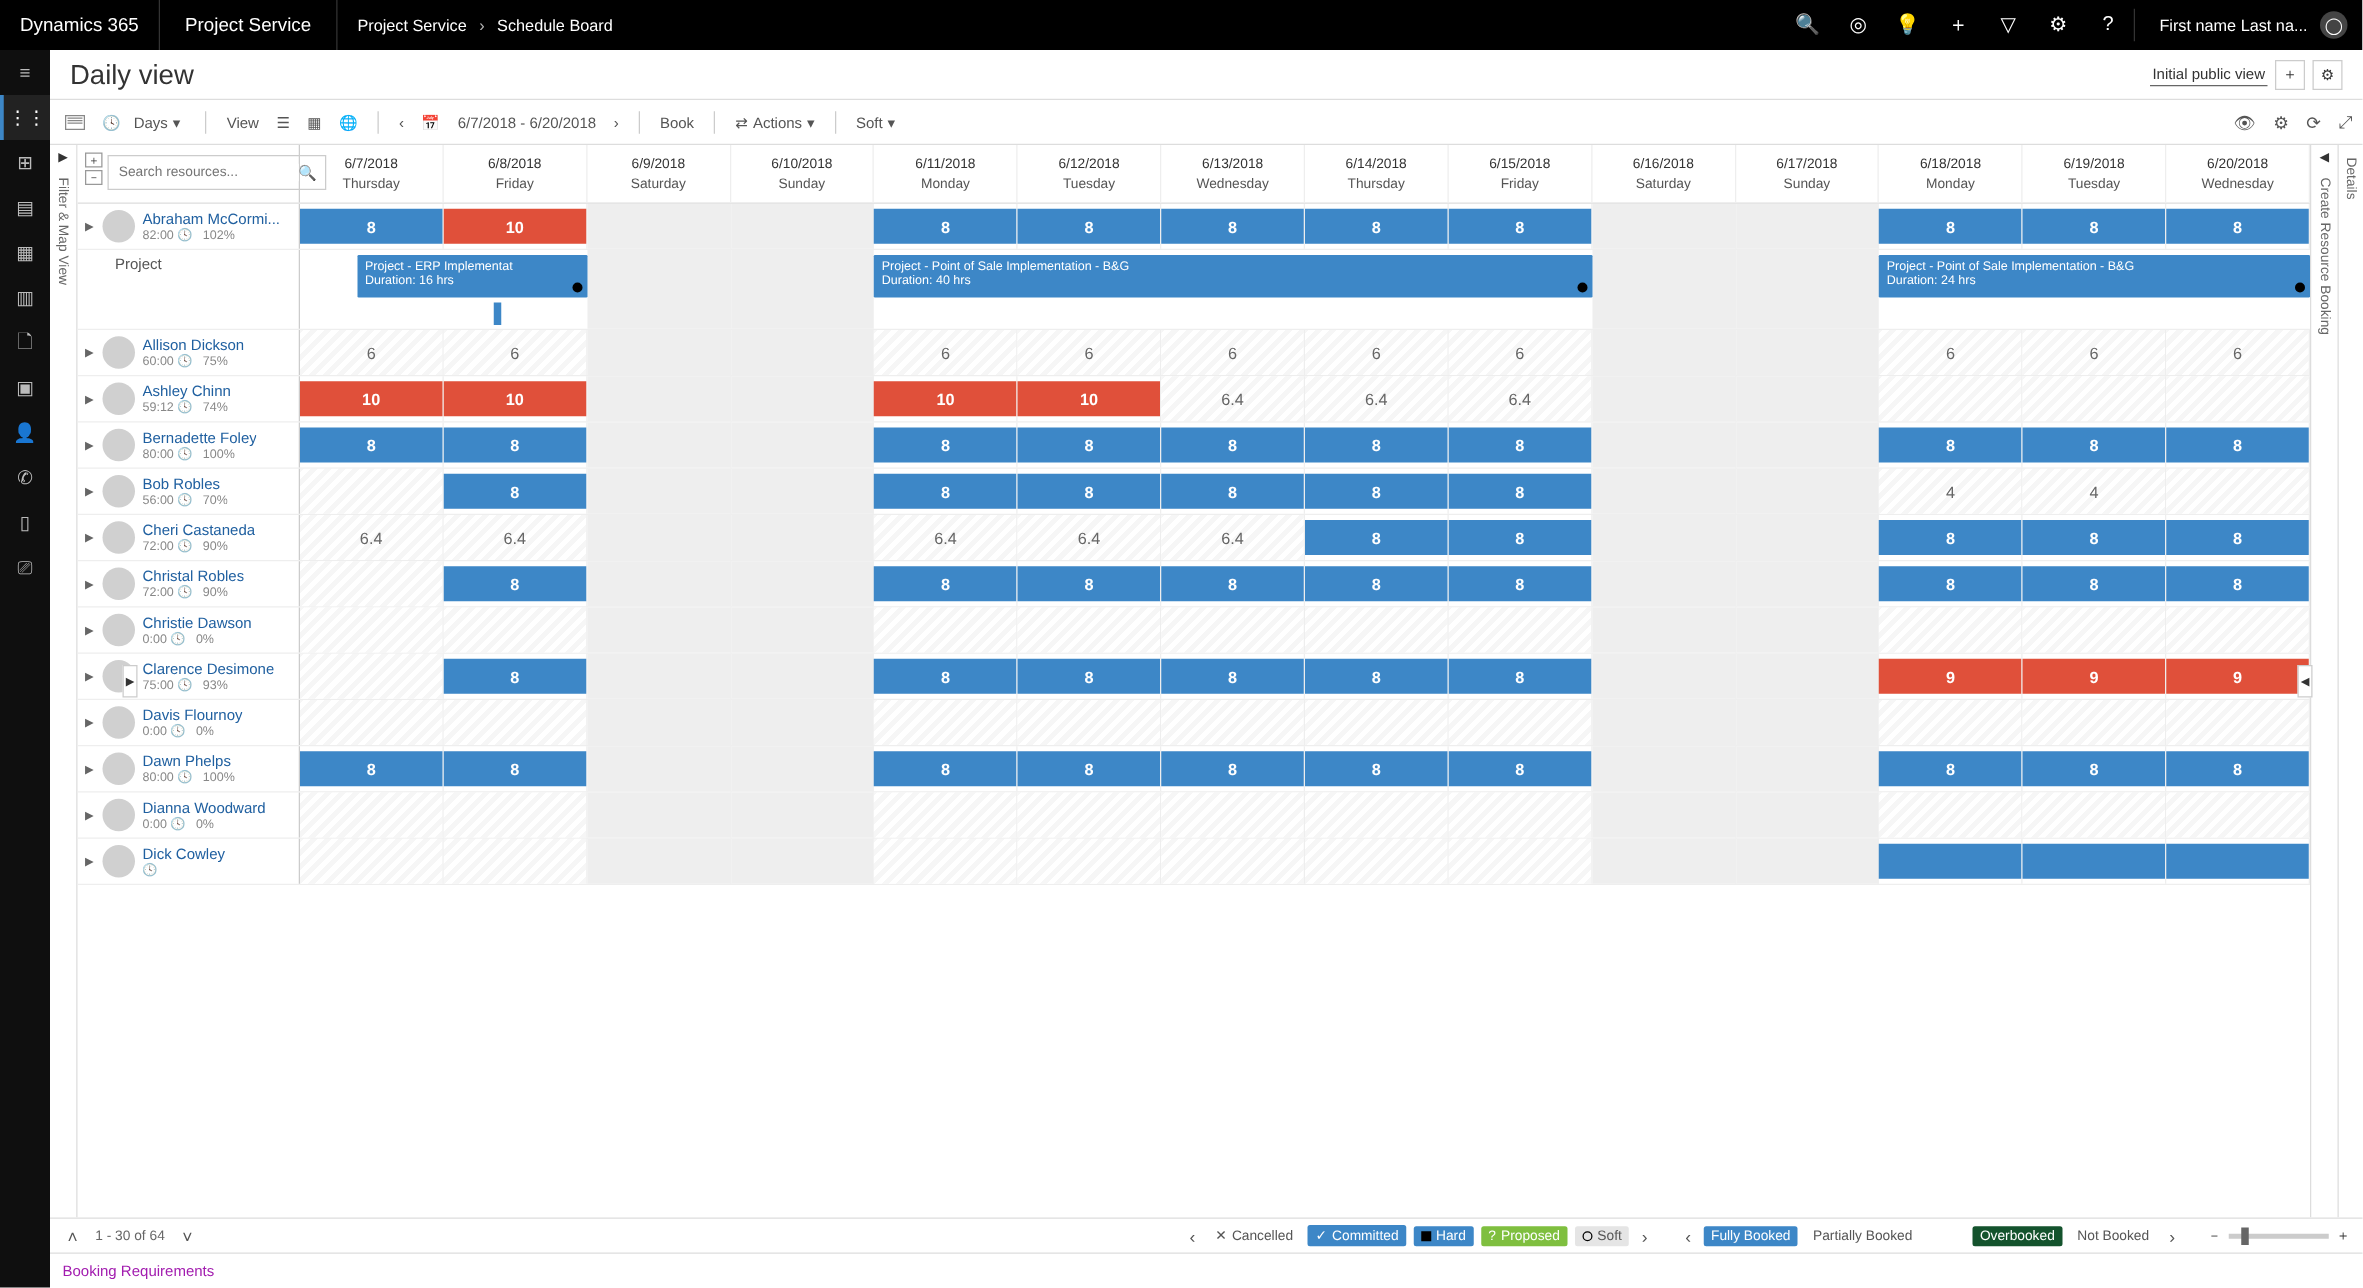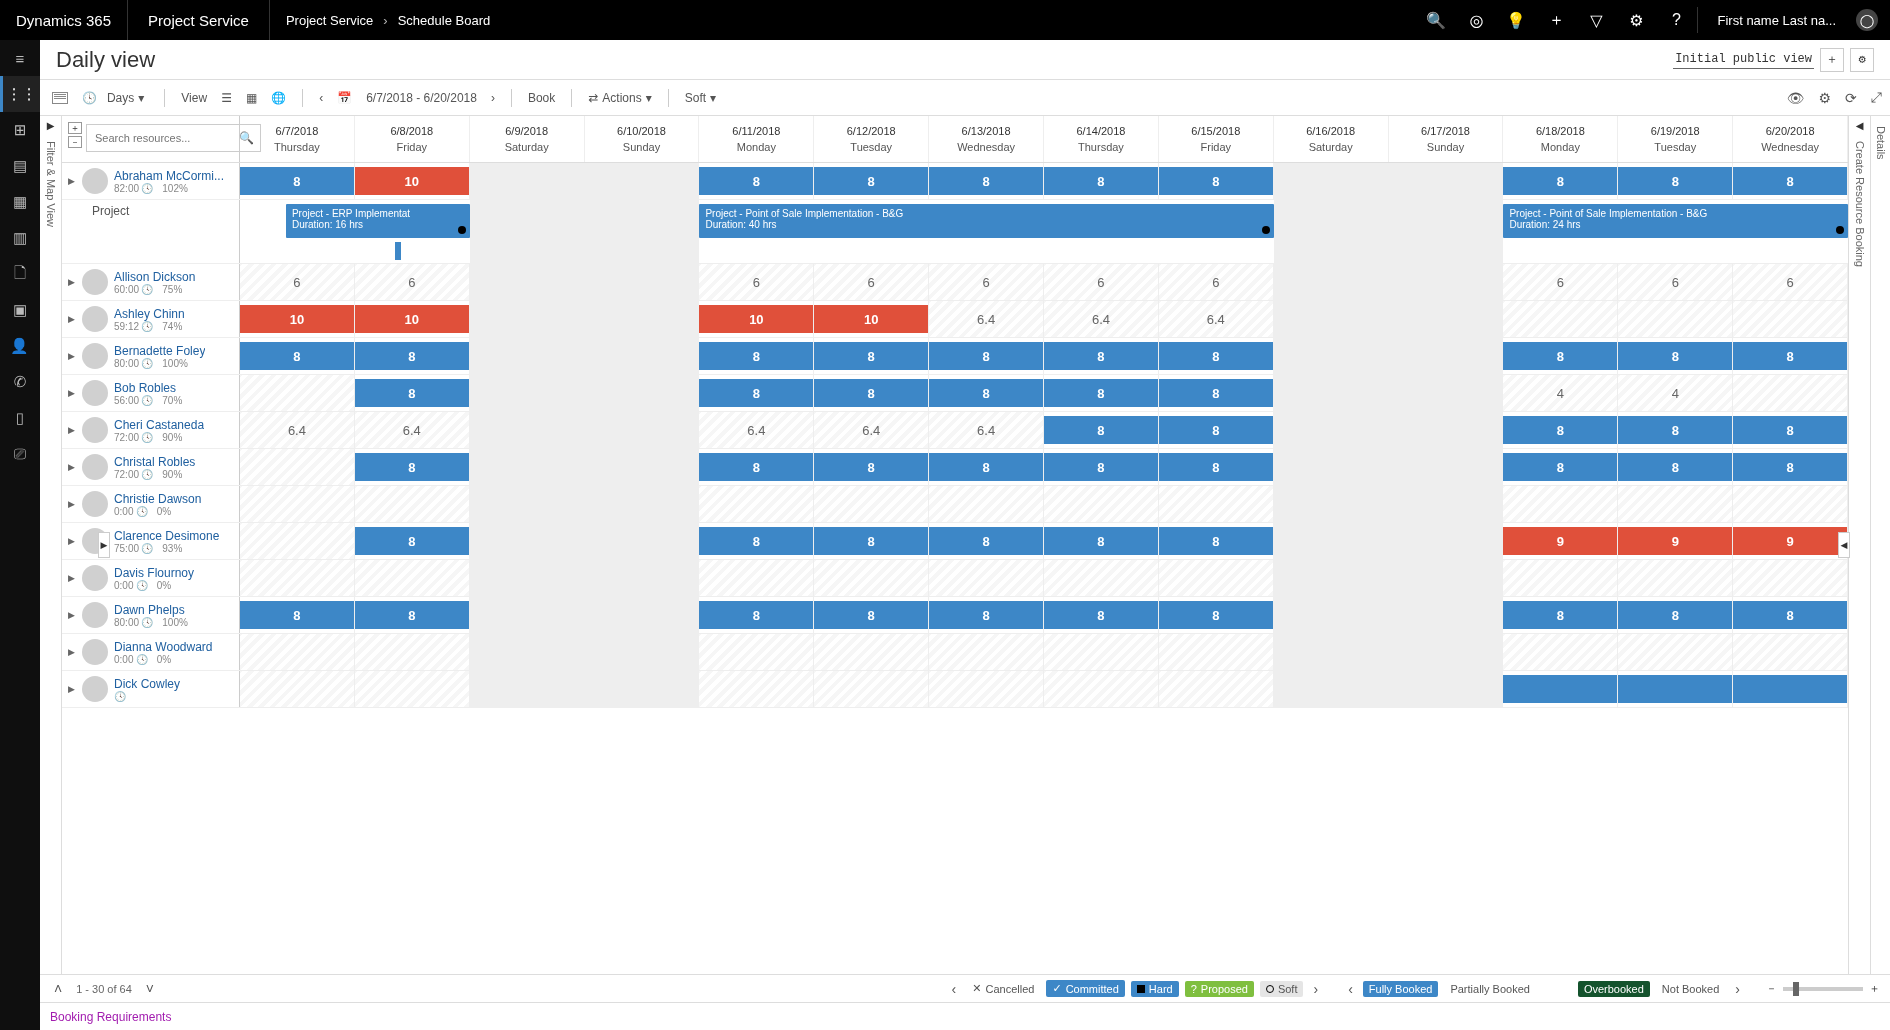--- a/index.html
+++ b/index.html
@@ -8,35 +8,35 @@
 
 .topbar{height:40px;background:#000;color:#fff;display:flex;align-items:center;padding:0;}
 .topbar .brand{padding:0 16px;font-size:15px;font-weight:400;}
 .topbar .sep{width:1px;height:40px;background:#333;}
 .topbar .app{padding:0 20px;font-size:15px;}
 .topbar .crumbs{padding:0 16px;display:flex;align-items:center;gap:10px;font-size:13px;}
 .topbar .crumbs .arrow{opacity:.7;}
 .topbar .spacer{flex:1;}
 .topbar .icons{display:flex;align-items:center;}
 .topbar .icons .i{width:40px;height:40px;display:flex;align-items:center;justify-content:center;cursor:pointer;font-size:16px;}
-.topbar .user{padding:0 12px 0 20px;display:flex;align-items:center;gap:20px;border-left:1px solid #333;height:26px;font-size:13px;}
+.topbar .user{padding:0 12px 0 20px;display:flex;align-items:center;gap:10px;border-left:1px solid #333;height:26px;font-size:13px;}
 .topbar .user .av{width:22px;height:22px;border-radius:50%;background:#444;display:flex;align-items:center;justify-content:center;}
 
 
 .leftrail{position:absolute;top:40px;left:0;bottom:0;width:40px;background:#0f0f0f;display:flex;flex-direction:column;padding-top:0;}
 .leftrail .i{width:40px;height:36px;display:flex;align-items:center;justify-content:center;color:#bbb;cursor:pointer;font-size:15px;}
 .leftrail .i.active{background:#222;color:#fff;border-left:3px solid #3d87c7;}
 
 
 .main{position:absolute;top:40px;left:40px;right:0;bottom:0;background:#fff;display:flex;flex-direction:column;}
 
 
 .titlebar{height:40px;display:flex;align-items:center;padding:0 16px;border-bottom:1px solid #ddd;}
 .titlebar h1{margin:0;font-weight:400;font-size:22px;flex:1;}
-.titlebar .viewsel{display:flex;align-items:center;gap:6px;font-size:12px;font-family:Liberation Mono, monospace;}
+.titlebar .viewsel{display:flex;align-items:center;gap:6px;font-size:12px;}
 .titlebar .viewsel .txt{border-bottom:1px solid #666;padding:2px 2px;}
 .titlebar .tinybox{width:24px;height:24px;border:1px solid #ccc;display:flex;align-items:center;justify-content:center;cursor:pointer;}
 
 
 .toolbar{height:36px;display:flex;align-items:center;border-bottom:1px solid #ddd;padding:0 8px;gap:6px;font-size:12px;color:#555;}
 .toolbar .grp{display:flex;align-items:center;gap:6px;padding:0 4px;}
 .toolbar .vline{width:1px;height:18px;background:#ccc;margin:0 6px;}
 .toolbar .btn{padding:2px 4px;cursor:pointer;display:flex;align-items:center;gap:4px;color:#555;}
 .toolbar .box{width:16px;height:12px;display:flex;flex-direction:column;gap:1px;border:1px solid #888;padding:1px;}
 .toolbar .box span{background:#888;height:1px;}

